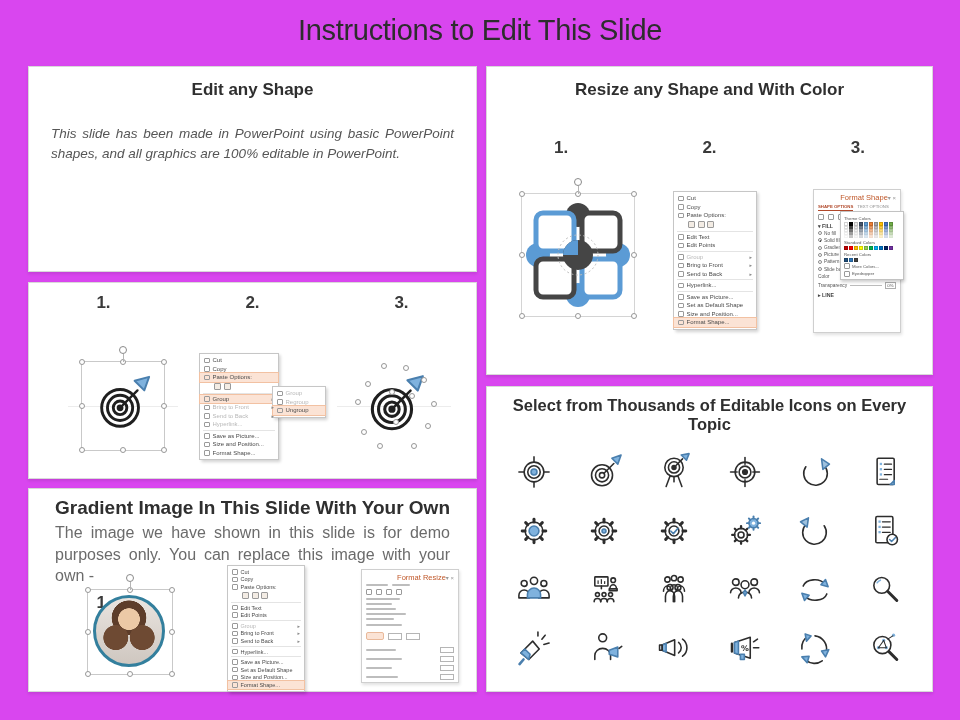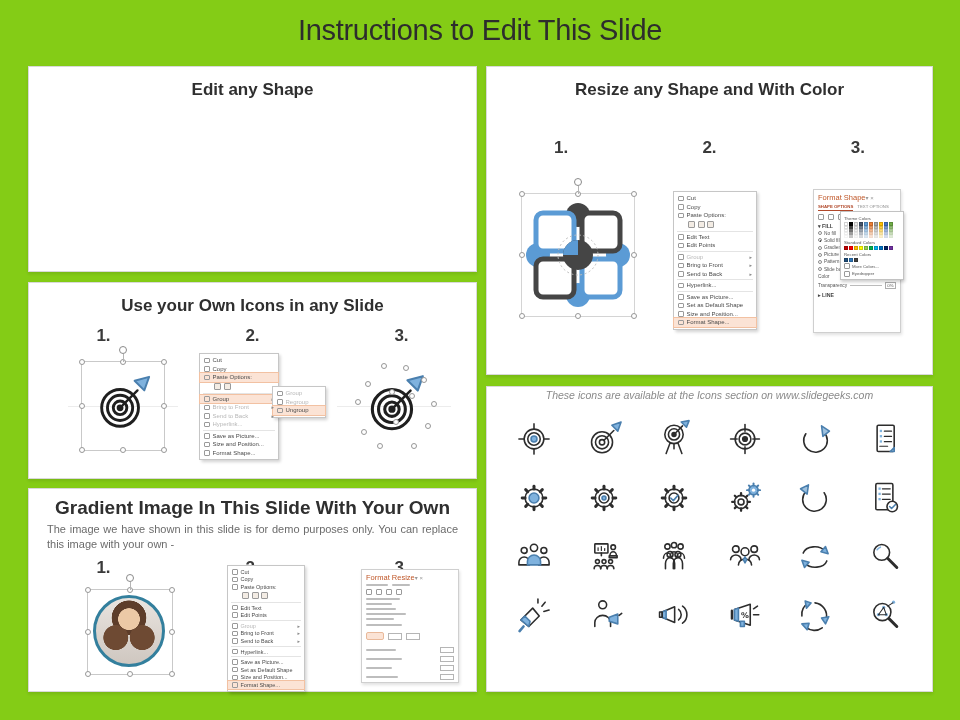--- a/index.html
+++ b/index.html
@@ -1,32 +1,32 @@
 <!DOCTYPE html>
 <html><head>
 <meta charset="utf-8">
 <style>
   html,body{margin:0;padding:0;background:#fff;width:960px;height:720px;overflow:hidden;
     font-family:"Liberation Sans", sans-serif;}
-  .slide{position:relative;width:960px;height:720px;background:#84cc16;}
+  .slide{position:relative;width:960px;height:720px;background:#d946ef;}
   .slide-title{position:absolute;left:0;top:14px;width:960px;text-align:center;
     font-size:29px;color:#2d2d2d;letter-spacing:-.3px;}
   .panel{position:absolute;background:#fff;border:1px solid #d9d9d9;
     box-shadow:0 2px 3px rgba(0,0,0,.10);box-sizing:border-box;}
   #p-edit{left:28px;top:66px;width:449px;height:206px;}
   #p-icons{left:28px;top:282px;width:449px;height:197px;}
   #p-image{left:28px;top:488px;width:449px;height:204px;}
   #p-resize{left:486px;top:66px;width:447px;height:309px;}
   #p-library{left:486px;top:386px;width:447px;height:306px;}
   .panel h2{margin:13px 10px 0;text-align:center;font-size:17px;color:#2f2f2f;font-weight:bold;}
   #p-image h2{font-size:19px;margin-top:8px;}
   #p-library h2{font-size:16.5px;margin-top:9px;}
   .body-italic{font-style:italic;color:#565656;font-size:13.5px;line-height:1.45;
     text-align:justify;margin:24px 22px 0;}
-  .subtitle-plain{color:#6b6b6b;font-size:11px;line-height:1.35;margin:3px 18px 0;text-align:justify;}
+  .subtitle-plain{color:#6b6b6b;font-size:16px;line-height:1.35;margin:3px 26px 0;text-align:justify;}
   .subtitle-italic{font-style:italic;color:#8a8a8a;font-size:10.5px;text-align:center;margin:2px 0 0;}
   .steps-row{display:flex;margin-top:10px;}
   .steps-row .step-num{flex:1;text-align:center;font-size:17px;font-weight:bold;color:#3a3a3a;}
   #p-image .steps-row{margin-top:6px;}
   
   .sel-frame{position:absolute;border:1px solid #c9c9c9;}
   .handle{position:absolute;width:6px;height:6px;background:#fff;border:1px solid #979797;
     border-radius:50%;box-sizing:border-box;}
   .rotate-wrap{position:absolute;left:50%;top:-16px;transform:translateX(-50%);text-align:center;}
   .rotate-dot{width:8px;height:8px;border:1.4px solid #8a8a8a;border-radius:50%;
@@ -44,21 +44,21 @@
   .mi{width:5.5px;height:5.5px;border:1px solid #9a9a9a;border-radius:1px;flex:none;box-sizing:border-box;}
   .marrow{margin-left:auto;font-size:5px;color:#8a8a8a;}
   .paste-row{display:flex;gap:2.5px;padding:1px 4px 1px 14px;height:8px;align-items:center;}
   .paste-chip{width:7px;height:7px;border:1px solid #9a9a9a;border-radius:1px;background:#f3ece4;box-sizing:border-box;}
   .msep{height:1px;background:#e4e4e4;margin:1px 3px;}
   .submenu{position:absolute;background:#fff;border:1px solid #c6c6c6;
     box-shadow:1.5px 2px 3px rgba(0,0,0,.18);padding:2px 0;}
   
   .fpane{position:absolute;background:#fff;border:1px solid #cfcfcf;box-sizing:border-box;
     box-shadow:1px 2px 3px rgba(0,0,0,.12);padding:3px 4px;}
-  .fpane .ftitle{color:#c0582a;font-size:7.5px;display:flex;justify-content:flex-start;align-items:center;}
+  .fpane .ftitle{color:#c0582a;font-size:7.5px;display:flex;justify-content:flex-end;align-items:center;}
   .fpane .fwin{color:#9a9a9a;font-size:6px;}
   .fpane .ftabs{display:flex;gap:4px;margin-top:2px;font-size:4.3px;}
   .fpane .ftab-active{color:#b1482a;font-weight:bold;border-bottom:1px solid #b1482a;padding-bottom:1px;}
   .fpane .ftab{color:#8a8a8a;}
   .fpane .ficons{display:flex;gap:4px;margin-top:2.5px;}
   .fpane .fico{width:6px;height:6px;border:1px solid #9a9a9a;border-radius:1px;box-sizing:border-box;}
   .fpane .fsection{font-size:5.2px;font-weight:bold;color:#444;margin-top:3px;}
   .fpane .fradio{display:flex;align-items:center;gap:2px;font-size:4.8px;color:#555;margin-top:2.2px;
     white-space:nowrap;overflow:hidden;}
   .fpane .rdot{width:4px;height:4px;border:1px solid #8a8a8a;border-radius:50%;flex:none;
@@ -95,24 +95,24 @@
       linear-gradient(180deg,#e9e4df,#cfc7c0);}
 </style>
 </head>
 <body>
 
 <div class="slide">
   <div class="slide-title">Instructions to Edit This Slide</div>
 
   <section class="panel" id="p-edit">
     <h2>Edit any Shape</h2>
+    <p class="body-italic">This slide has been made in PowerPoint using basic PowerPoint shapes, and all graphics are 100% editable in PowerPoint.</p>
   </section>
 
   <section class="panel" id="p-icons">
-    <h2>Use your Own Icons in any Slide</h2>
     <div class="steps-row">
       <div class="step-num">1.</div>
       <div class="step-num">2.</div>
       <div class="step-num">3.</div>
     </div>
     <div class="sel-frame" id="target-frame-1" style="left:52px;top:78px;width:82px;height:88px;">
       <div class="guide"></div>
       <div id="target-svg-1" style="position:absolute;left:9px;top:10px;"><svg width="62" height="62" viewBox="0 0 64 64" fill="none" stroke="#1f1f1f" stroke-width="3" stroke-linecap="round" stroke-linejoin="round">
             <circle cx="30" cy="37" r="19"></circle>
             <circle cx="30" cy="37" r="13"></circle>
@@ -585,21 +585,21 @@
             <span class="sw" style="background:#2E75B6"></span>
             <span class="sw" style="background:#404040"></span>
           </div>
           <div class="pitem"><span class="fico"></span>More Colors...</div>
           <div class="pitem"><span class="fico"></span>Eyedropper</div>
         </div>
       </div>
   </section>
 
   <section class="panel" id="p-library">
-    <p class="subtitle-italic">These icons are available at the Icons section on www.slidegeeks.com</p>
+    <h2>Select from Thousands of Editable Icons on Every Topic</h2>
     <div class="icon-grid" id="icon-grid">
         <div class="icon-cell">
           <svg width="42" height="42" viewBox="0 0 64 64" fill="none" stroke="#2d2d2d" stroke-width="2.4" stroke-linecap="round" stroke-linejoin="round">
             <circle cx="32" cy="32" r="15"></circle>
             <circle cx="32" cy="32" r="9.5"></circle>
             <circle cx="32" cy="32" r="4.5" fill="#7FB2DE" stroke="#4a7fae"></circle>
             <line x1="32" y1="9" x2="32" y2="17"></line>
             <line x1="32" y1="47" x2="32" y2="55"></line>
             <line x1="9" y1="32" x2="17" y2="32"></line>
             <line x1="47" y1="32" x2="55" y2="32"></line>

